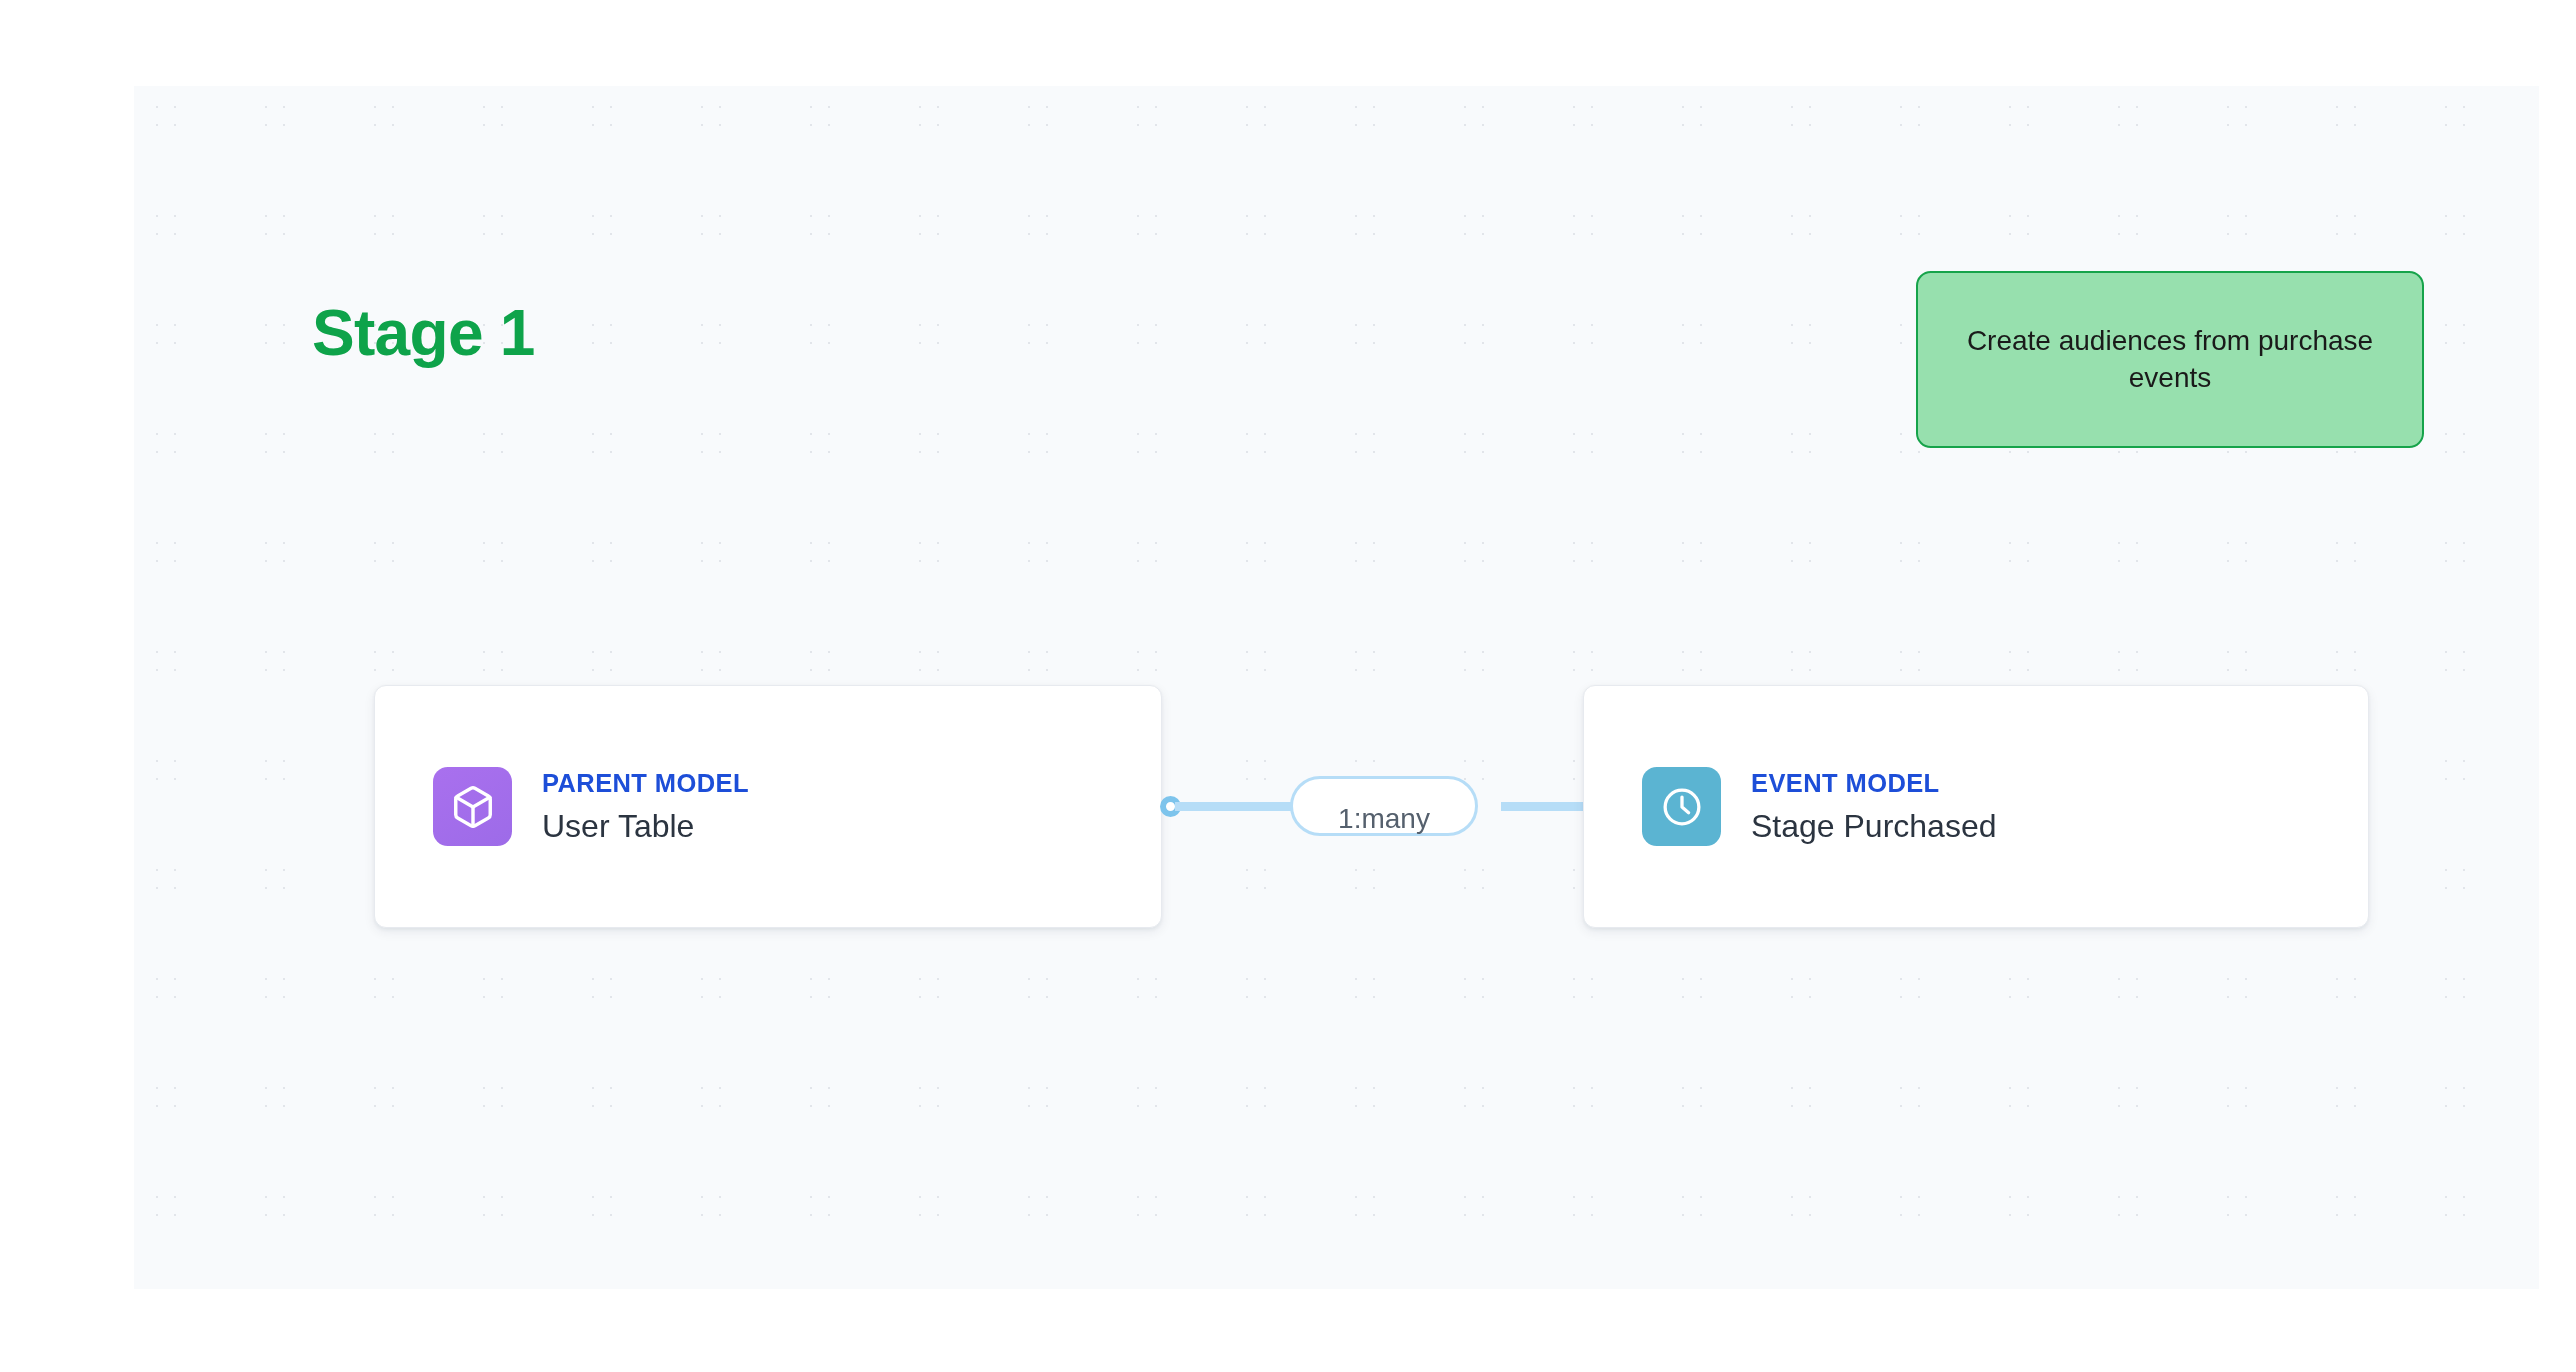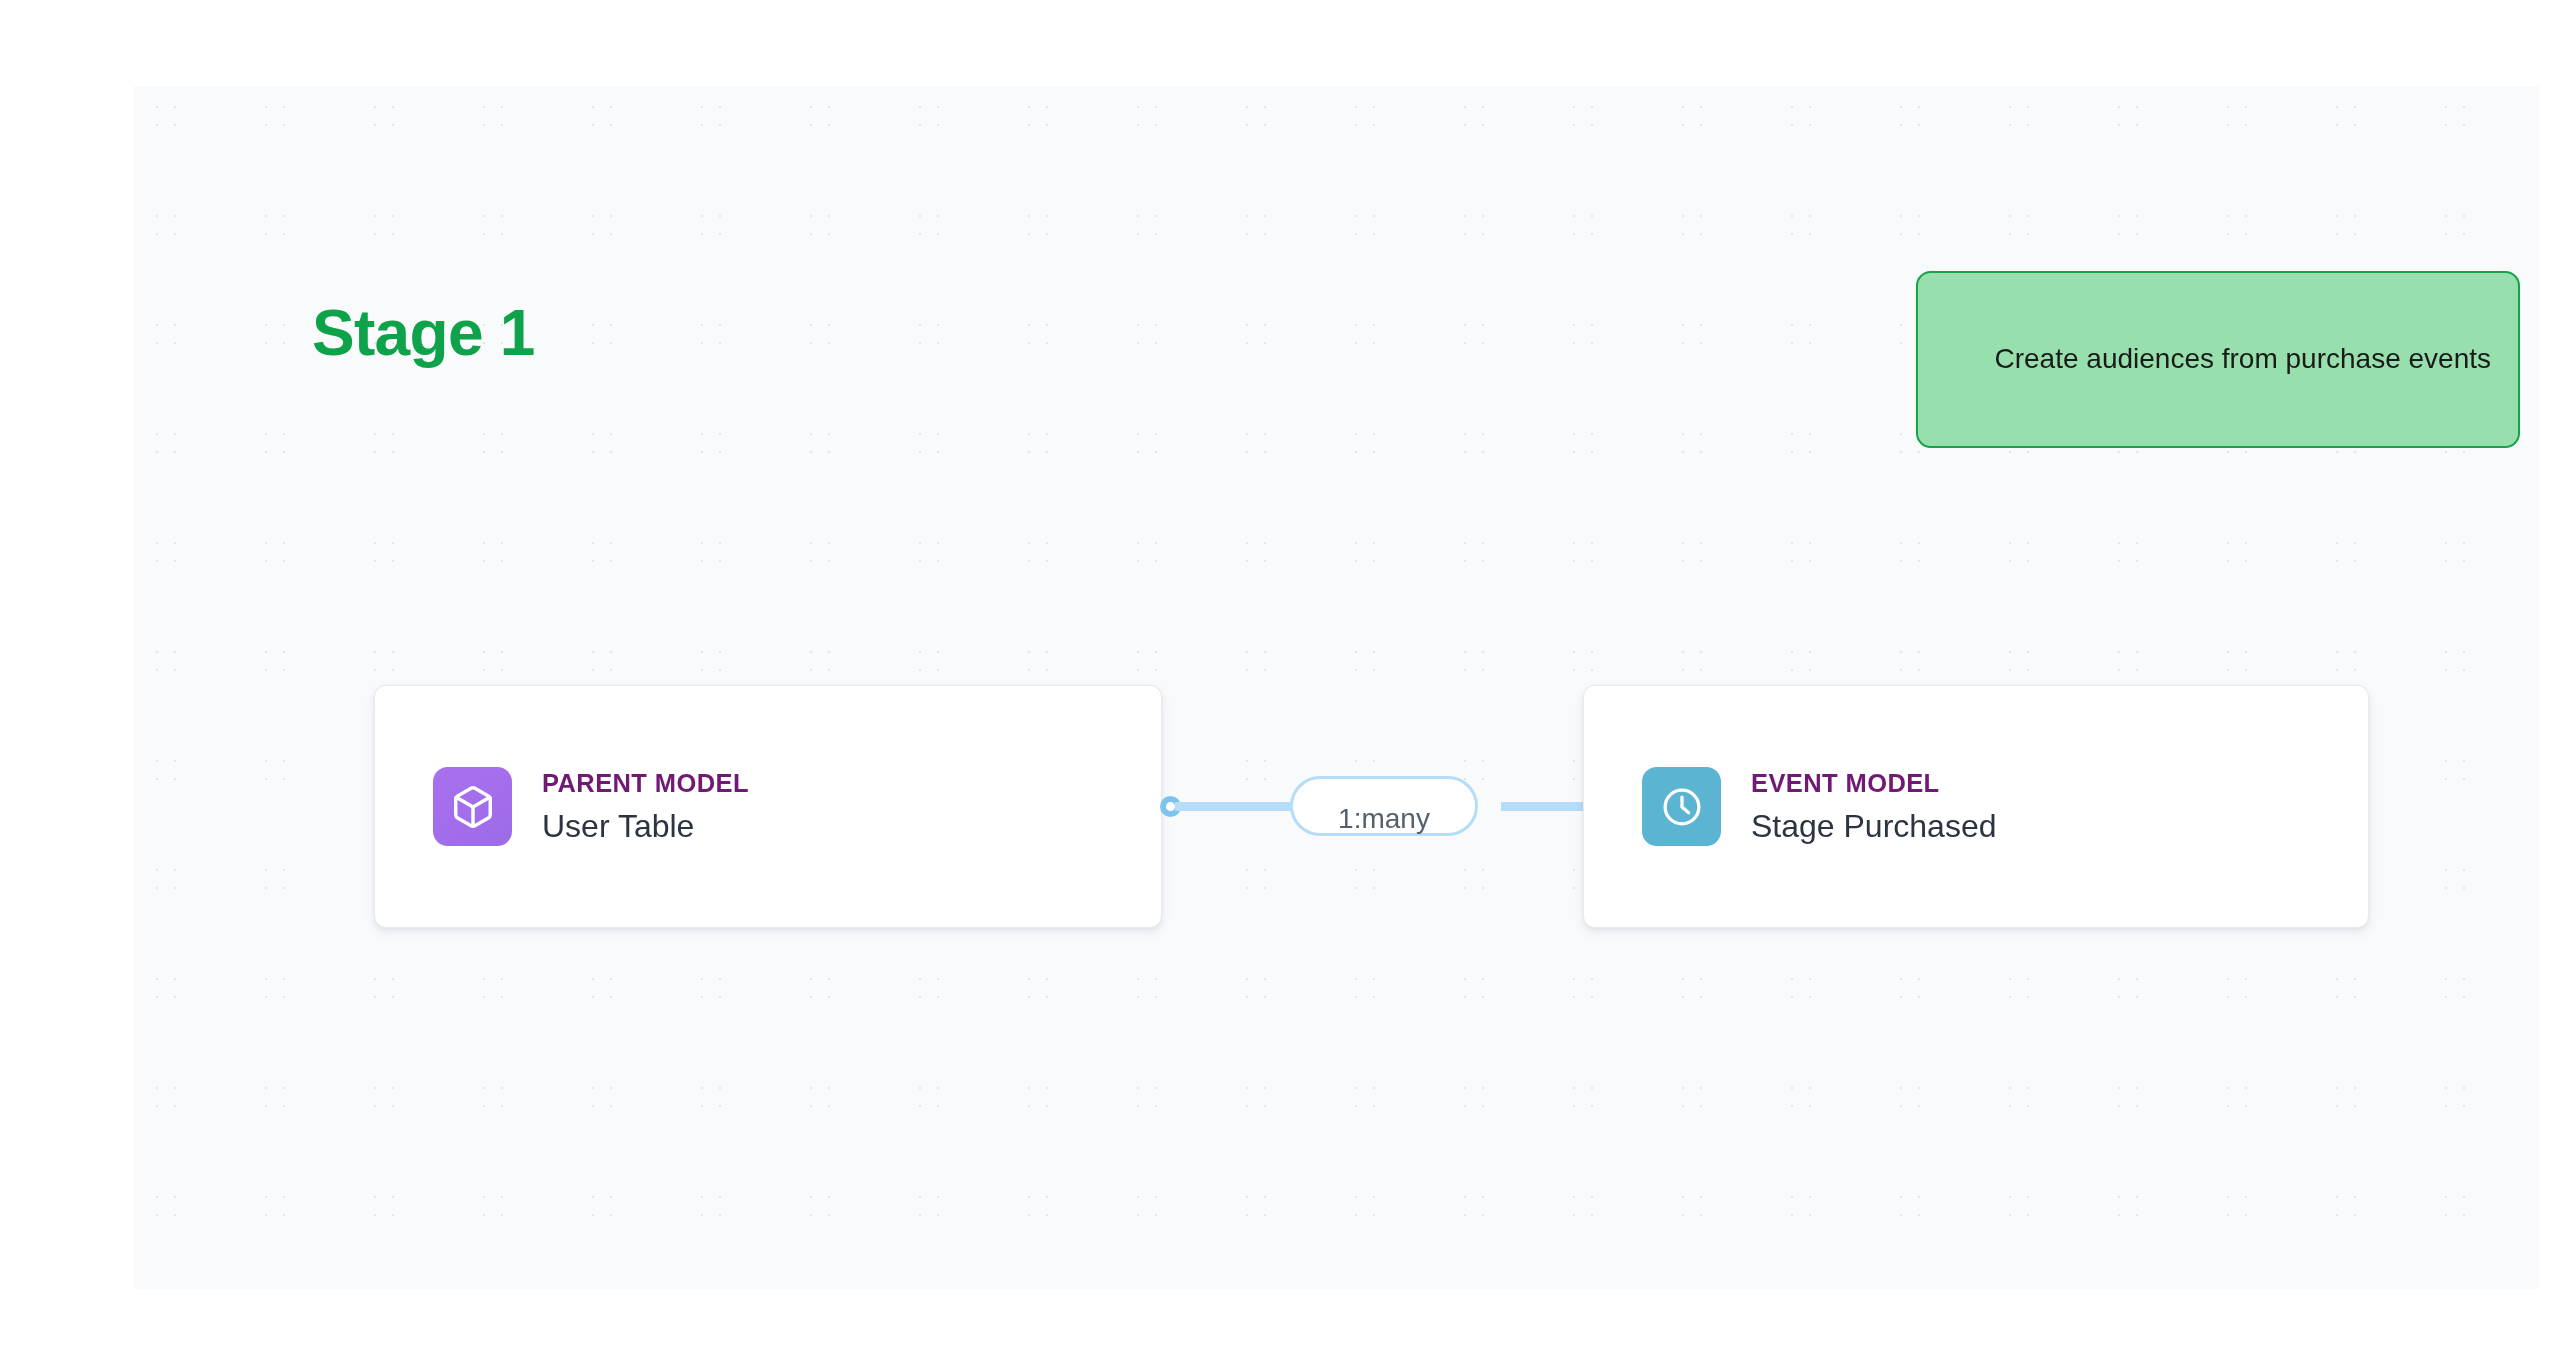--- a/index.html
+++ b/index.html
@@ -60,21 +60,21 @@
     letter-spacing: -0.7px;
     line-height: 1;
     white-space: nowrap;
   }
 
   
   #callout {
     position: absolute;
     left: 1782px;
     top: 185px;
-    width: 604px;
+    width: 508px;
     height: 177px;
     box-sizing: border-box;
     background: #97e0ae;
     border: 2.7px solid #16a34a;
     border-radius: 14.8px;
     display: flex;
     align-items: center;
     justify-content: flex-end;
     padding: 0 27px;
   }
@@ -128,21 +128,21 @@
   .node-text {
     margin-left: 30px;
     display: flex;
     flex-direction: column;
     justify-content: center;
   }
   .node-kicker {
     font-size: 25.5px;
     font-weight: 600;
     letter-spacing: 0.4px;
-    color: #701a75;
+    color: #1d4ed8;
     line-height: 1;
     margin-bottom: 14px;
   }
   .node-title {
     font-size: 32px;
     font-weight: 400;
     color: #2b3440;
     line-height: 1;
   }
 

